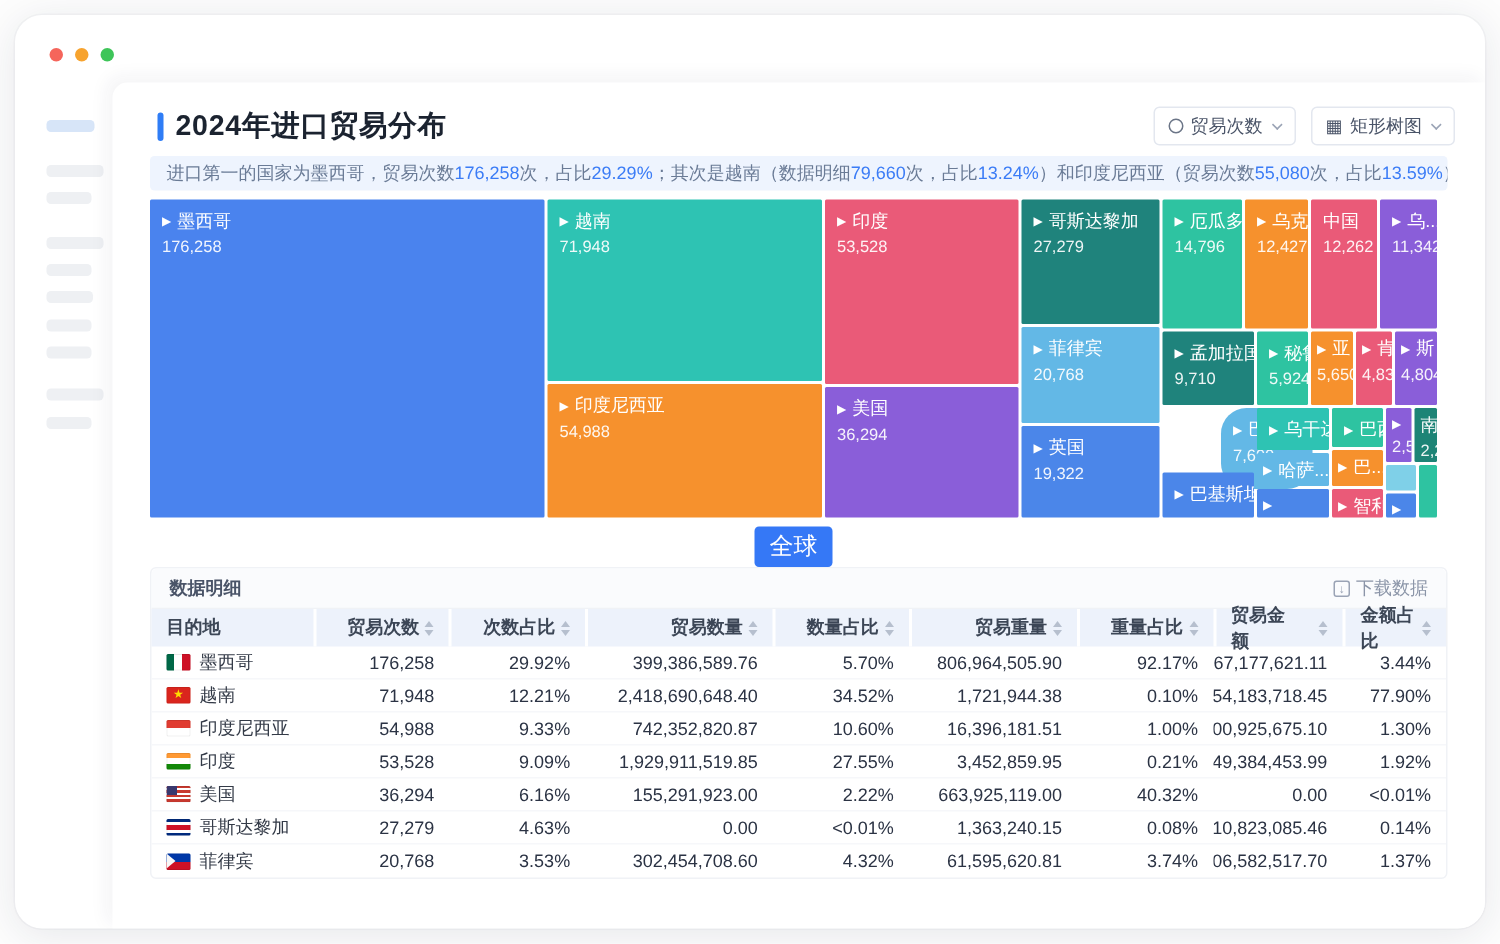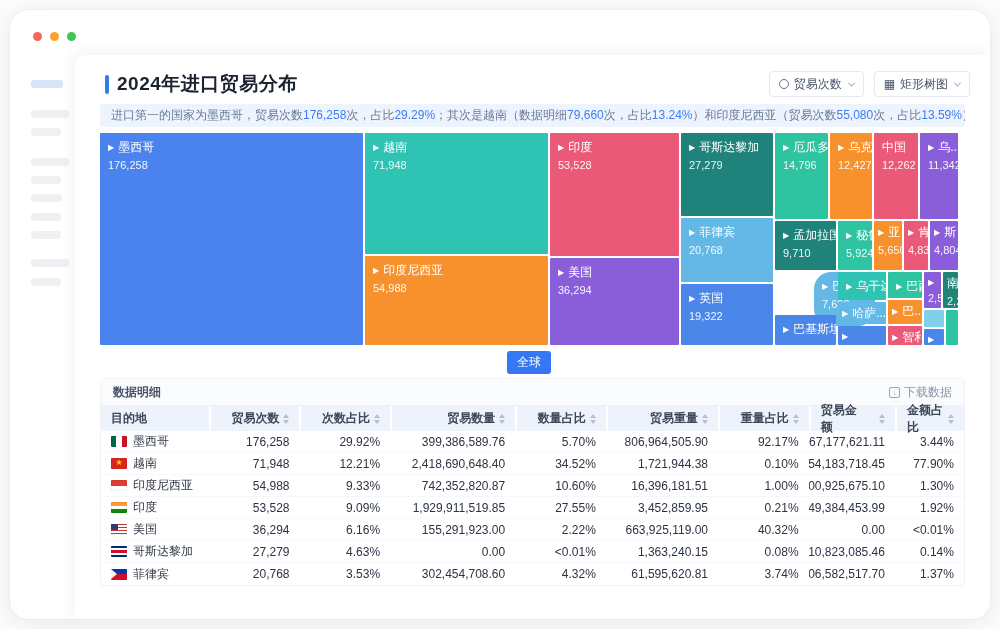--- a/index.html
+++ b/index.html
@@ -21,21 +21,21 @@
   .grid-ic { font-size:12px; color:#4a5468; line-height:1; }
   .chev { width:5px; height:5px; border-right:1.4px solid #9aa3b5; border-bottom:1.4px solid #9aa3b5; transform:rotate(45deg) translate(-1px,-1px); margin-left:2px; }
   .banner { position:absolute; left:25px; top:49px; width:865px; height:23px; background:#eef4fe; border-radius:3px; font-size:12px; color:#6a7b96; line-height:23px; padding:0 11px; white-space:nowrap; overflow:hidden; }
   .banner .hl { color:#3b7cf6; }
   .treemap { position:absolute; left:25px; top:78px; width:858px; height:212px; background:#fff; }
   .tm-cell { position:absolute; color:#fff; overflow:hidden; padding:6px 8px; border-radius:1px; cursor:pointer; }
   .tm-label { font-size:12px; font-weight:500; white-space:nowrap; }
   .tm-arrow { font-size:8px; margin-right:4px; vertical-align:1px; }
   .tm-value { font-size:11px; opacity:.92; margin-top:3px; white-space:nowrap; }
   .root-row { position:absolute; left:25px; top:296px; width:858px; text-align:center; }
-  .root-btn { display:inline-block; background:#3578f6; color:#fff; font-size:12px; padding:3px 10px; border-radius:3px; cursor:pointer; }
+  .root-btn { display:inline-block; background:#3578f6; color:#fff; font-size:16px; padding:3px 10px; border-radius:3px; cursor:pointer; }
   .table-card { position:absolute; left:25px; top:323px; width:865px; background:#fff; border:1px solid #f0f2f6; border-radius:4px; }
   .tbl-head { display:flex; justify-content:space-between; align-items:center; height:27px; padding:0 12px; background:#fafbfd; border-bottom:1px solid #f0f2f6; border-radius:4px 4px 0 0; }
   .tbl-title { font-size:12px; font-weight:700; color:#4a5468; }
   .download { display:flex; align-items:center; gap:4px; font-size:12px; color:#8b95a8; cursor:pointer; }
   .dl-ic { width:11px; height:11px; border:1px solid #9aa3b5; border-radius:2px; font-size:8px; line-height:9px; text-align:center; color:#9aa3b5; }
   .thead { display:flex; height:25px; background:#edf2fb;justify-content:space-between; }
   .th { display:flex; align-items:center; font-size:12px; font-weight:700; color:#3c4656; padding:0 10px; border-left:2px solid #fff; }
   .th:first-child { border-left:none; }
   .th.num { justify-content:flex-end; }
   .sort { display:inline-flex; flex-direction:column; gap:2px; margin-left:4px; cursor:pointer; }

